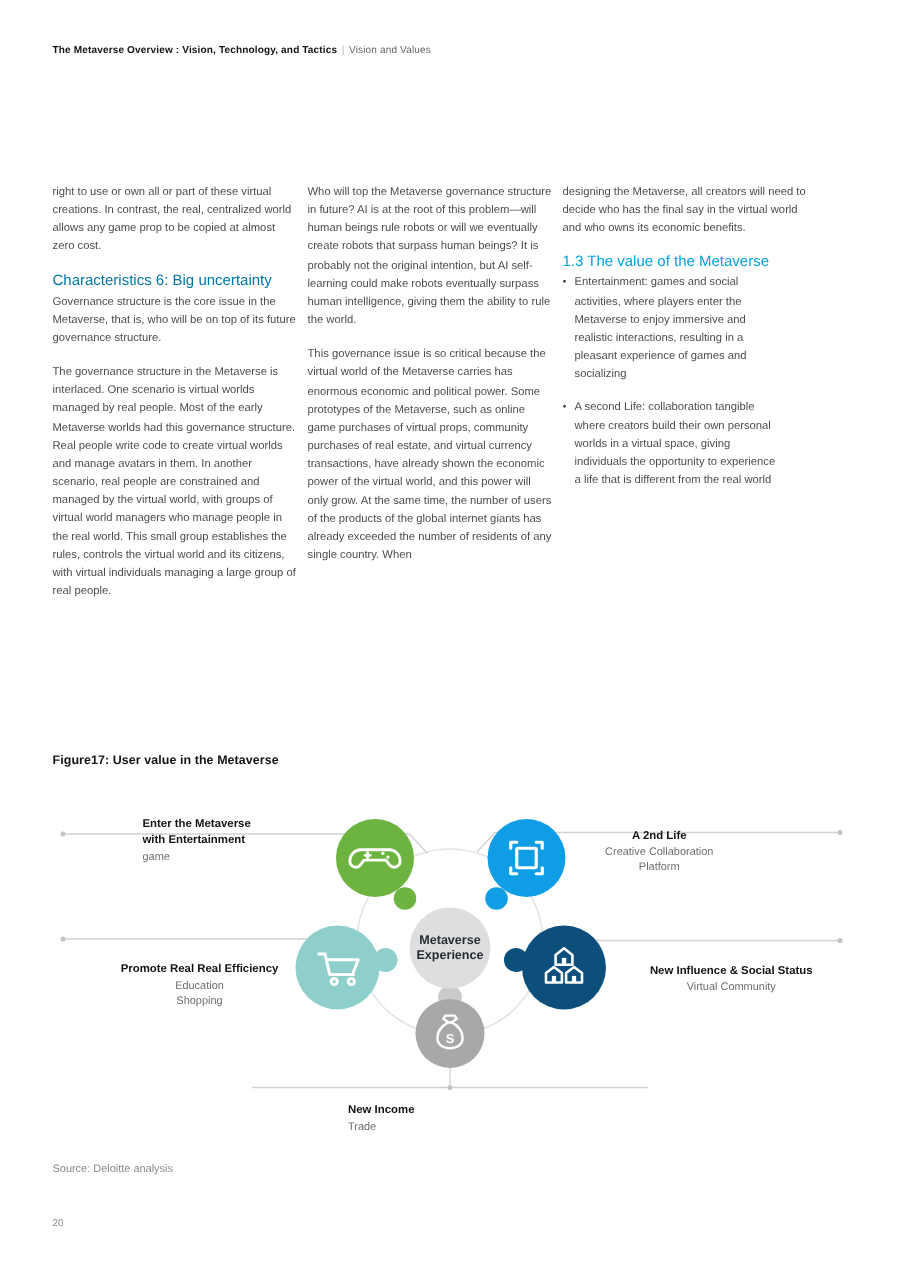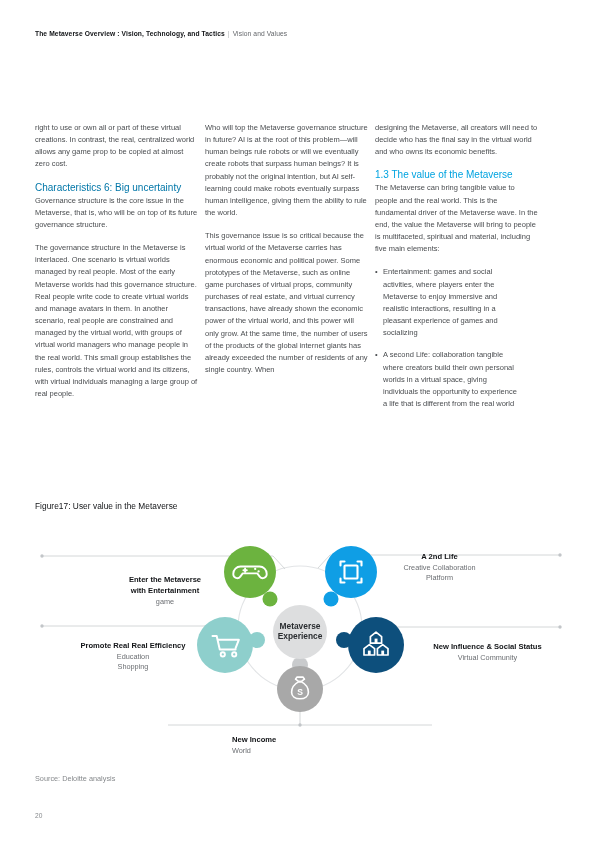--- a/index.html
+++ b/index.html
@@ -76,21 +76,21 @@
     font-size: 7.5px;
     color: #4a4d50;
   }
 
   
   .fig-caption {
     position: absolute;
     left: 35px;
     top: 501px;
     font-size: 8.3px;
-    font-weight: normal;
+    font-weight: bold;
     color: #111316;
     letter-spacing: .05px;
   }
 
   .figure-area {
     position: absolute;
     left: 0;
     top: 528px;
     width: 576px;
     height: 240px;
@@ -105,21 +105,21 @@
   }
   .lbl .t {
     font-weight: bold;
     color: #111316;
     font-size: 7.6px;
     line-height: 10.8px;
     display: block;
   }
   .lbl .s { display: block; color: #6b6e72; }
 
-  .lbl-ent   { left: 95px;  top: 575px; width: 140px; text-align: center; }
+  .lbl-ent   { left: 95px;  top: 544px; width: 140px; text-align: left; }
   .lbl-eff   { left: 58px;  top: 641px; width: 150px; text-align: center; }
   .lbl-life  { left: 362px; top: 552px; width: 155px; text-align: center; }
   .lbl-infl  { left: 400px; top: 642px; width: 175px; text-align: center; }
   .lbl-inc   { left: 232px; top: 735px; width: 140px; }
 
   .source {
     position: absolute;
     left: 35px;
     top: 774px;
     font-size: 7.3px;
@@ -150,21 +150,20 @@
   </div>
 
   <div class="col">
     <p class="body">Who will top the Metaverse governance structure in future? AI is at the root of this problem—will human beings rule robots or will we eventually create robots that surpass human beings? It is probably not the original intention, but AI self-learning could make robots eventually surpass human intelligence, giving them the ability to rule the world.</p>
     <p class="body">This governance issue is so critical because the virtual world of the Metaverse carries has enormous economic and political power. Some prototypes of the Metaverse, such as online game purchases of virtual props, community purchases of real estate, and virtual currency transactions, have already shown the economic power of the virtual world, and this power will only grow. At the same time, the number of users of the products of the global internet giants has already exceeded the number of residents of any single country. When</p>
   </div>
 
   <div class="col">
     <p class="body">designing the Metaverse, all creators will need to decide who has the final say in the virtual world and who owns its economic benefits.</p>
     <h3 class="sub cyan">1.3 The value of the Metaverse</h3>
-    <p class="body">The Metaverse can bring tangible value to people and the real world. This is the fundamental driver of the Metaverse wave. In the end, the value the Metaverse will bring to people is multifaceted, spiritual and material, including five main elements:</p>
     <ul class="bullets">
       <li>Entertainment: games and social activities, where players enter the Metaverse to enjoy immersive and realistic interactions, resulting in a pleasant experience of games and socializing</li>
       <li>A second Life: collaboration tangible where creators build their own personal worlds in a virtual space, giving individuals the opportunity to experience a life that is different from the real world</li>
     </ul>
   </div>
 </div>
 
 <div class="fig-caption">Figure17: User value in the Metaverse</div>
 
 <div class="figure-area">
@@ -274,17 +273,17 @@
   <span class="s">Shopping</span>
 </div>
 
 <div class="lbl lbl-infl">
   <span class="t">New Influence &amp; Social Status</span>
   <span class="s">Virtual Community</span>
 </div>
 
 <div class="lbl lbl-inc">
   <span class="t">New Income</span>
-  <span class="s">World</span>
+  <span class="s">Trade</span>
 </div>
 
 <div class="source">Source: Deloitte analysis</div>
 <div class="page-num">20</div>
 
 </body></html>

